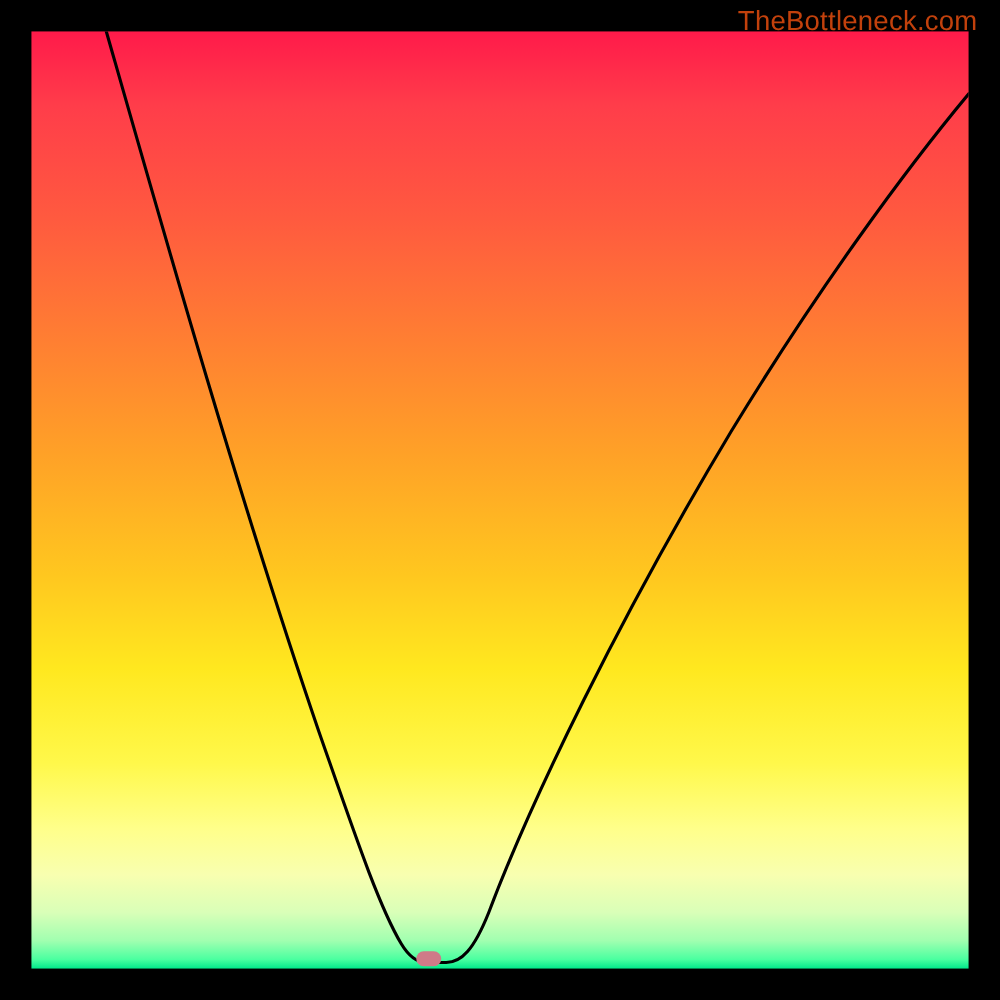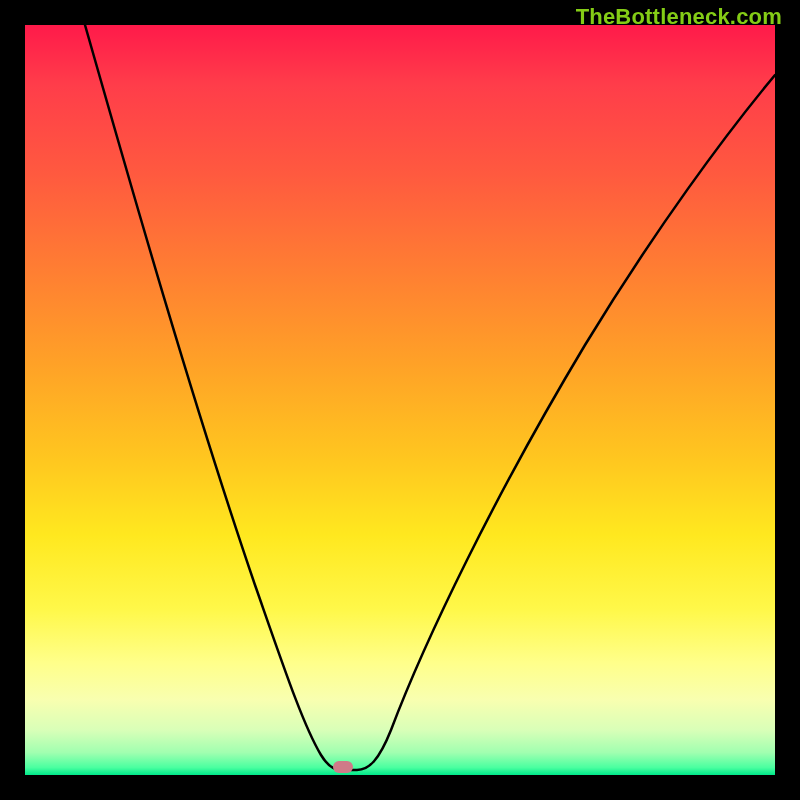--- a/index.html
+++ b/index.html
@@ -8,23 +8,23 @@
     height: 800px;
     background: #000;
     position: relative;
     overflow: hidden;
     font-family: Arial, Helvetica, sans-serif;
   }
   .watermark {
     position: absolute;
     top: 4px;
     right: 18px;
-    color: #84cc16;
+    color: #c2410c;
     font-size: 22px;
-    font-weight: 700;
+    font-weight: 400;
     z-index: 3;
     letter-spacing: 0.2px;
   }
   .plot-area {
     position: absolute;
     left: 25px;
     top: 25px;
     width: 750px;
     height: 750px;
     overflow: hidden;

